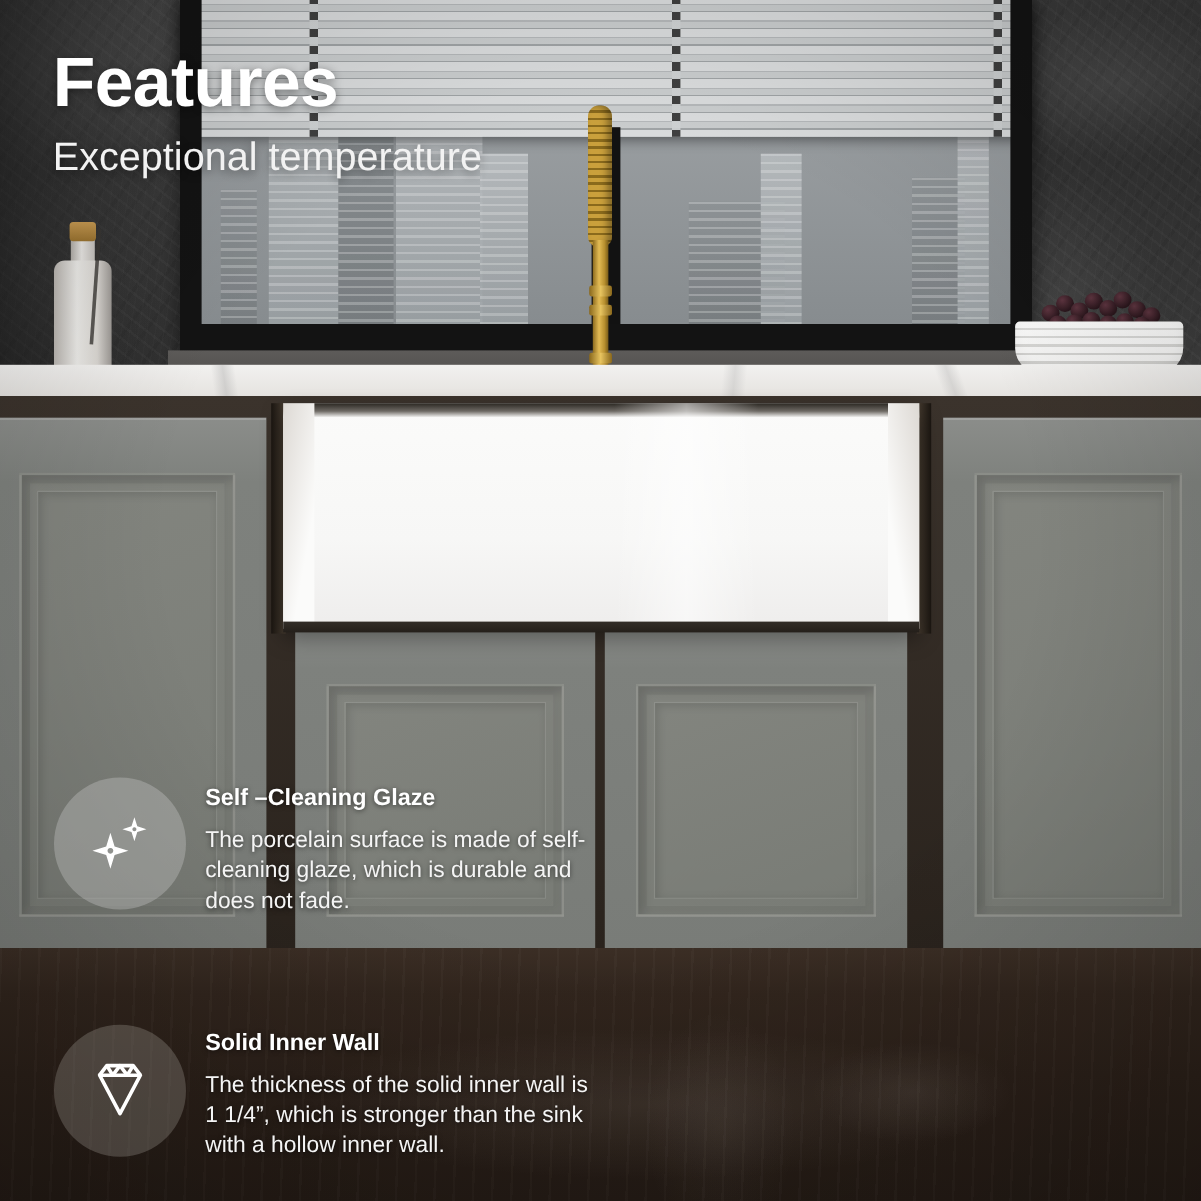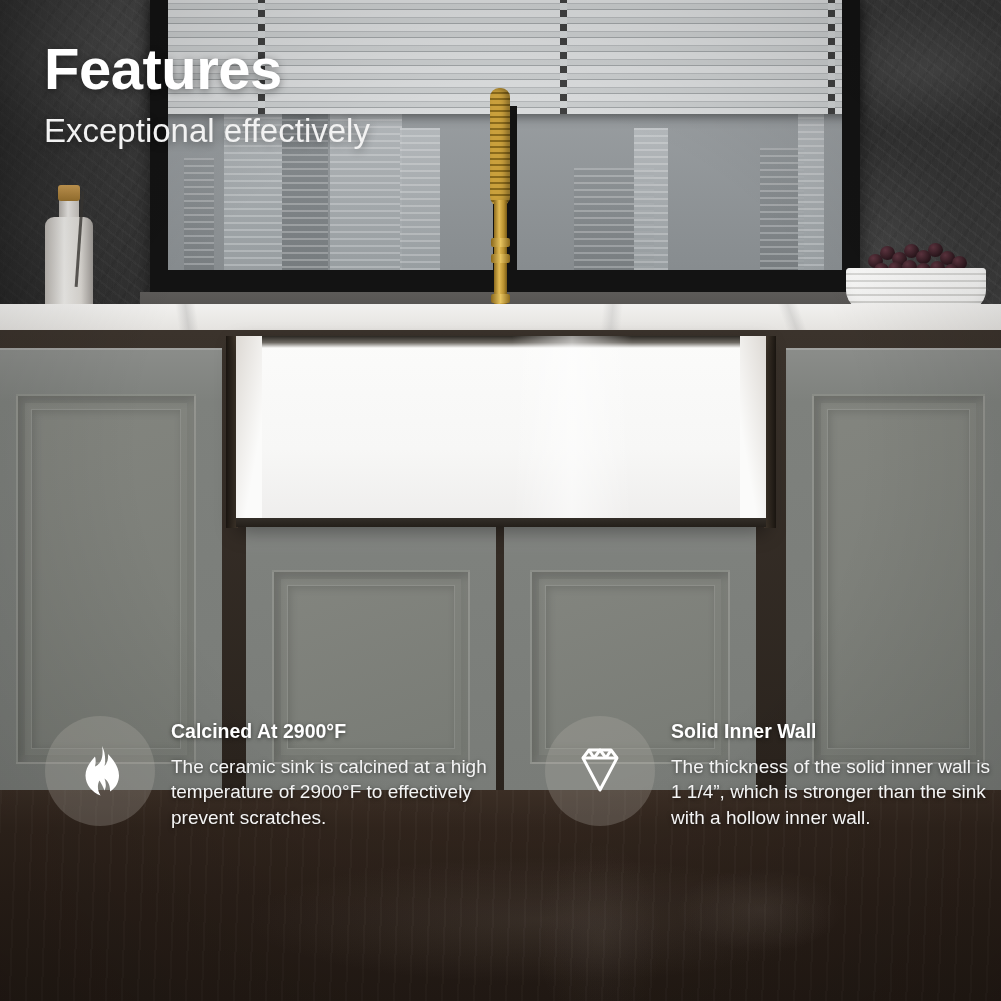--- a/index.html
+++ b/index.html
@@ -316,49 +316,47 @@
     </div>
     <div class="sink-bot"></div>
 
     <div class="floor"></div>
 
     <div class="vignette"></div>
   </div>
 
   <div class="header">
     <div class="h-title">Features</div>
-    <div class="h-sub">Exceptional effectively</div>
+    <div class="h-sub">Exceptional temperature</div>
   </div>
 
   <div class="features">
 
     <div class="frow row1">
-
-
-
-    </div>
-
-    <div class="frow row2" style="margin-top:66px;">
 
       <div class="fcell">
         <div class="icon-circle">
-          <svg width="58" height="58" viewBox="0 0 58 58">
-            <path d="M31 4 C31 4 33 13 29.5 19.5 C27.5 23.2 24 24.5 24 24.5 C24 24.5 25.5 19 24 14.5
-                     C20 19 14.5 25.5 14.5 33.5 C14.5 43 21.5 50.5 29.5 53.5
-                     C26.5 48.5 26 43 28.5 38.5 C30.5 42 32 44.5 33.5 48.5
-                     C35.5 45 35 40.5 33.5 36.5 C37 39 39.5 44 39 49.5
-                     C45 46 48 39.5 48 33.5 C48 23.5 40 15.5 37 12
-                     C37.5 17.5 36 21.5 33.5 24 C35 18 34 9 31 4 Z" fill="#ffffff"></path>
+          <svg width="62" height="62" viewBox="0 0 62 62">
+            <path d="M23 22 L26.5 33.5 L38 37 L26.5 40.5 L23 52 L19.5 40.5 L8 37 L19.5 33.5 Z
+                     M23 34.6 a2.4 2.4 0 1 0 0.01 0 Z" fill="#ffffff" fill-rule="evenodd"></path>
+            <path d="M43 9 L45.4 16.6 L53 19 L45.4 21.4 L43 29 L40.6 21.4 L33 19 L40.6 16.6 Z
+                     M43 17.4 a1.7 1.7 0 1 0 0.01 0 Z" fill="#ffffff" fill-rule="evenodd"></path>
           </svg>
         </div>
         <div class="ftext">
-          <div class="ftitle">Calcined At  2900°F</div>
-          <div class="fdesc">The ceramic sink is calcined at a high temperature of 2900°F to effectively prevent scratches.</div>
+          <div class="ftitle">Self –Cleaning  Glaze</div>
+          <div class="fdesc">The porcelain surface is made of self-cleaning glaze, which is durable and does not fade.</div>
         </div>
       </div>
+
+
+    </div>
+
+    <div class="frow row2" style="margin-top:66px;">
+
 
       <div class="fcell wide">
         <div class="icon-circle">
           <svg width="60" height="58" viewBox="0 0 60 58">
             <g fill="none" stroke="#ffffff" stroke-width="3" stroke-linejoin="round">
               <path d="M13 16 L47 16 L30 48 Z"></path>
               <path d="M13 16 L19 8 L41 8 L47 16"></path>
               <path d="M19 8 L24 16"></path>
               <path d="M41 8 L36 16"></path>
               <path d="M24 16 L30 8 L36 16"></path>

